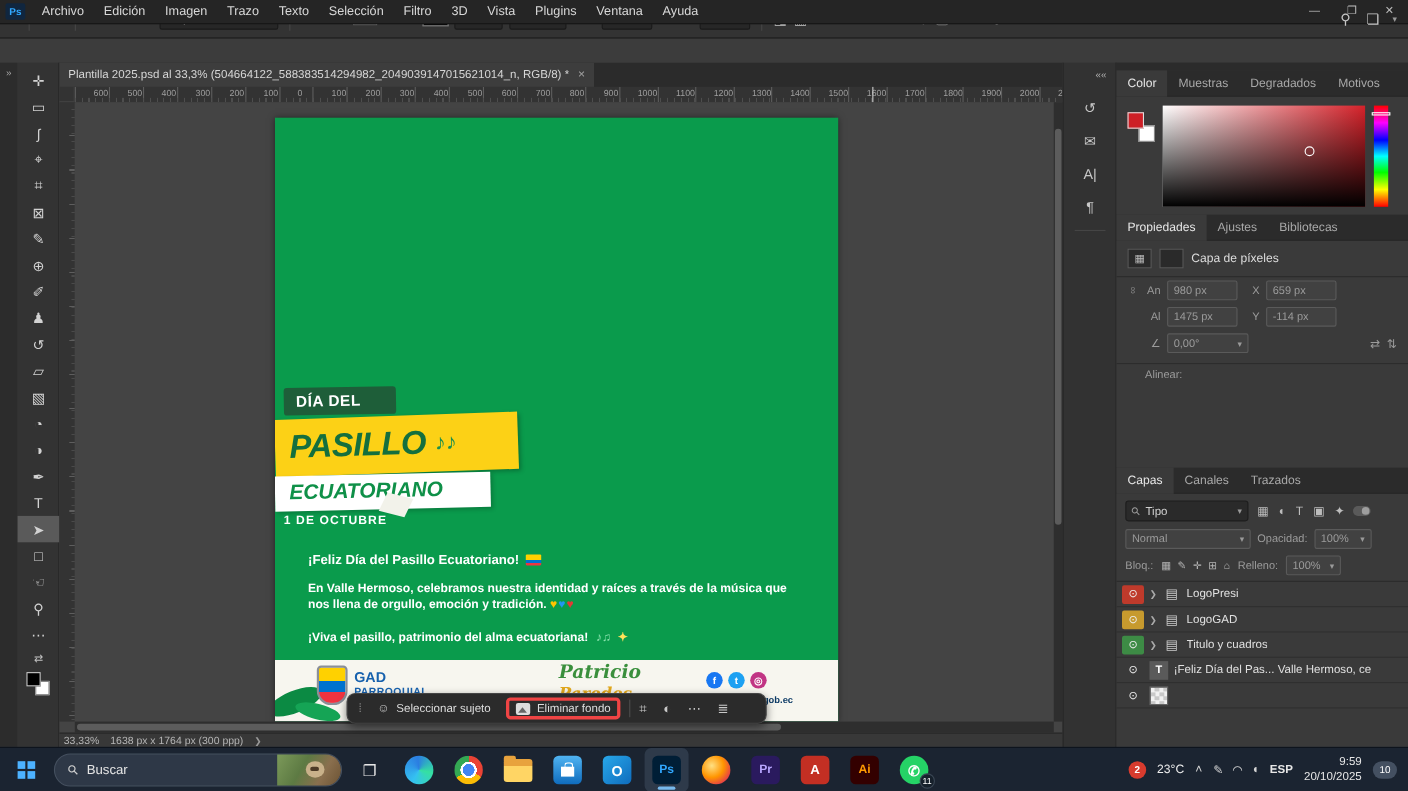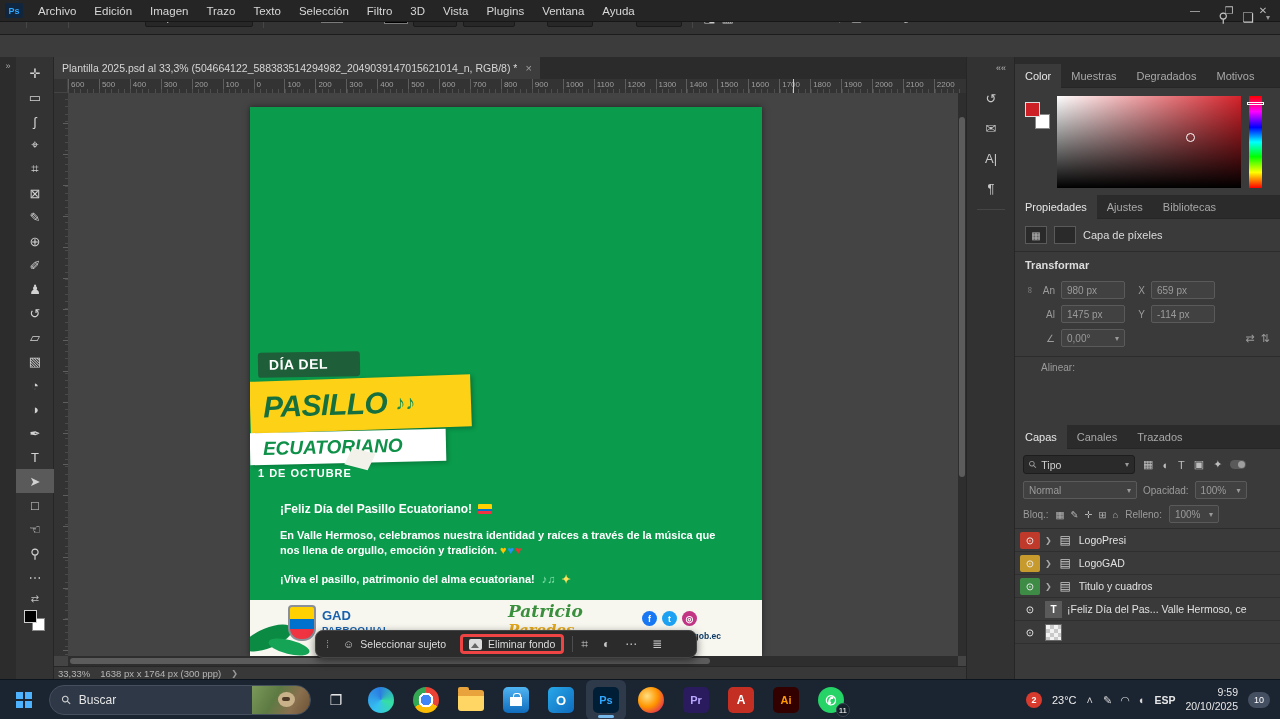--- a/index.html
+++ b/index.html
@@ -32,21 +32,21 @@
   #bgsw{position:absolute;left:16px;top:12px;width:13px;height:13px;background:#fff;border:1px solid #888}
   #fgsw{position:absolute;left:8px;top:4px;width:13px;height:13px;background:#000;border:1px solid #cfcfcf}
   
   #docwin{left:54px;top:57px;width:912px;height:623px;background:#444444}
   #tabbar{left:0;top:0;width:912px;height:22px;background:#2b2b2b}
   #doctab{height:22px;background:#3d3d3d;color:#d6d6d6;font-size:10.5px;display:inline-flex;align-items:center;padding:0 8px;gap:8px;max-width:500px;white-space:nowrap}
   #doctab .close{color:#9f9f9f;font-size:11px}
   #rcorner{left:0;top:22px;width:14px;height:14px;background:#333;border-right:1px solid #444;border-bottom:1px solid #444}
   #hruler{left:14px;top:22px;width:898px;height:14px;background:#333;display:flex;overflow:hidden}
   #hruler::after{content:"";position:absolute;left:0;bottom:0;width:100%;height:4px;background:repeating-linear-gradient(90deg,#4e4e4e 0 1px,transparent 1px 6.19px)}
-  .rtick{flex:0 0 30.93px;border-left:1px solid #5e5e5e;font-size:8px;color:#9f9f9f;padding-left:2px;line-height:12px;height:14px}
+  .rtick{flex:0 0 30.93px;border-left:1px solid #5e5e5e;font-size:8px;color:#9f9f9f;padding-left:16px;line-height:12px;height:14px}
   #rulermarker{left:739px;top:22px;width:1px;height:14px;background:#ccc}
   #vruler{left:0;top:36px;width:14px;height:563px;background:#333}
   #vruler::after{content:"";position:absolute;inset:0;background:repeating-linear-gradient(180deg,transparent 0 30px,#5e5e5e 30px 31px),repeating-linear-gradient(180deg,transparent 0 6.2px,#4a4a4a 6.2px 7.2px);background-size:5px 100%,3px 100%;background-position:right top,right top;background-repeat:no-repeat}
   #viewport{left:14px;top:36px;width:890px;height:563px;background:#444444;overflow:hidden}
   #vscroll{left:904px;top:36px;width:8px;height:563px;background:#2e2e2e}
   #vthumb{left:1px;top:24px;width:6px;height:360px;background:#5c5c5c;border-radius:3px}
   #hscroll{left:14px;top:599px;width:890px;height:10px;background:#2e2e2e}
   #hthumb{left:2px;top:2px;width:640px;height:6px;background:#5c5c5c;border-radius:3px}
   #statusbar{left:0;top:609px;width:912px;height:14px;background:#383838;border-top:1px solid #272727;display:flex;align-items:center;font-size:9.5px;color:#b5b5b5;gap:10px;padding:0 4px}
   
@@ -485,24 +485,20 @@
         <span class="ptab">Ajustes</span>
         <span class="ptab">Bibliotecas</span>
       </div>
     <div class="pbody" style="height:206px">
       <div class="flex" style="padding:7px 10px;gap:7px">
         <span class="propthumb">▦</span>
         <span class="propthumb"></span>
         <span style="font-size:11px;color:#dcdcdc">Capa de píxeles</span>
       </div>
       <div class="pdivider"></div>
-      <div class="sechead">
-
-        <span>Transformar</span>
-      </div>
       <div class="fieldrow" style="position:relative">
         <span class="linkmark">∞</span>
         <span class="flabel">An</span>
         <span class="fbox" style="width:64px">
             <span>980 px</span>
           </span>
         <span class="flabel">X</span>
         <span class="fbox" style="width:64px">
             <span>659 px</span>
           </span>
@@ -512,21 +508,21 @@
         <span class="fbox" style="width:64px">
             <span>1475 px</span>
           </span>
         <span class="flabel">Y</span>
         <span class="fbox" style="width:64px">
             <span>-114 px</span>
           </span>
       </div>
       <div class="fieldrow">
         <span class="flabel">∠</span>
-        <span class="fbox" style="width:64px">
+        <span class="fbox" style="width:74px">
             <span>0,00°</span>
             <span class="dd">▾</span>
           </span>
         <span style="flex:1"></span>
         <span class="flip">⇄</span>
         <span class="flip">⇅</span>
       </div>
       <div class="pdivider" style="margin-top:6px"></div>
       <div style="padding:0 10px 6px 26px"><span class="plabel">Alinear:</span></div>
     </div>

